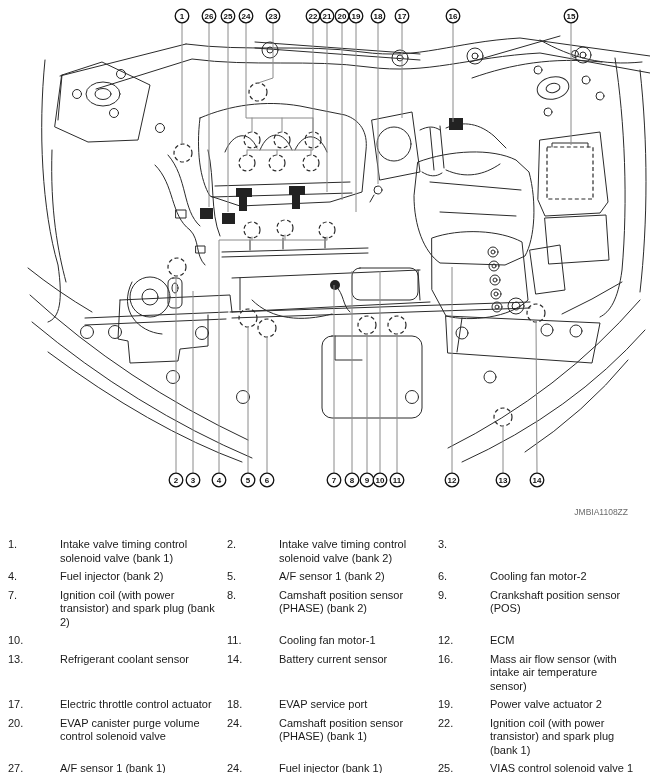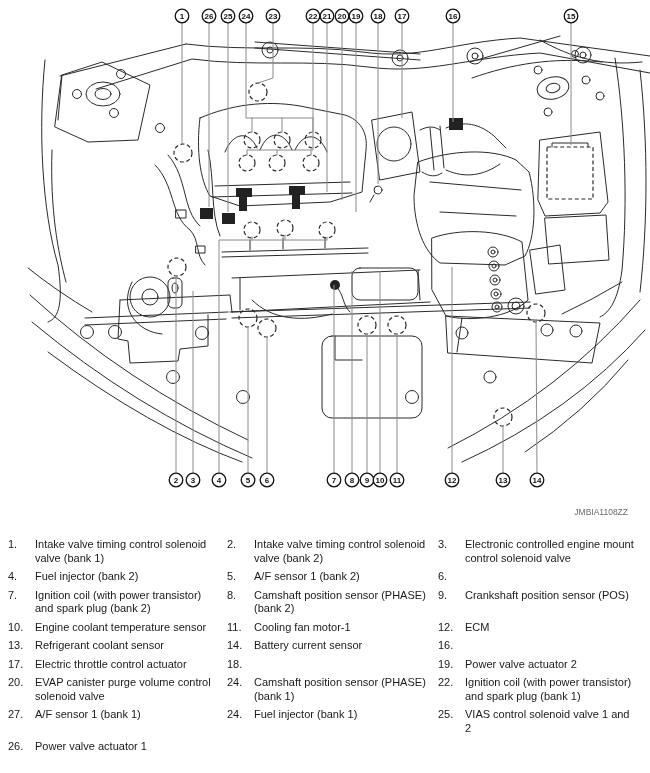--- a/index.html
+++ b/index.html
@@ -13,21 +13,21 @@
   .dash{fill:none;stroke:#2b2b2b;stroke-width:1.2;stroke-dasharray:4 2.6;}
   .leader{fill:none;stroke:#8a8a8a;stroke-width:1;}
   .callout circle{fill:#fff;stroke:#111;stroke-width:1.3;}
   .cnum{font:700 8px "Liberation Sans",sans-serif;text-anchor:middle;fill:#111;}
   .figcode{font:8.5px "Liberation Sans",sans-serif;fill:#6b6b6b;text-anchor:end;}
   #legend{padding:13px 8px 0 8px;}
   .legend-grid{display:grid;grid-template-columns:219px 211px 1fr;column-gap:0;row-gap:5px;
                font-size:11px;line-height:13.5px;}
   .legend-cell{display:flex;align-items:flex-start;padding-right:6px;}
   .legend-num{flex:0 0 27px;}
-  .legend-text{flex:1;}
+  .legend-text{flex:1;margin-left:25px;}
 </style>
 </head>
 <body>
 
 <div id="page">
 
   <div id="diagram-wrap">
     <svg width="650" height="525" viewBox="0 0 650 525">
 
       <g class="art">
@@ -303,74 +303,75 @@
       <div class="legend-cell">
           <span class="legend-num">1.</span>
           <span class="legend-text">Intake valve timing control solenoid valve (bank 1)</span>
         </div>
       <div class="legend-cell">
           <span class="legend-num">2.</span>
           <span class="legend-text">Intake valve timing control solenoid valve (bank 2)</span>
         </div>
       <div class="legend-cell">
           <span class="legend-num">3.</span>
-          <span class="legend-text">Electronic controlled engine mount control solenoid valve</span>
         </div>
       <div class="legend-cell">
           <span class="legend-num">4.</span>
           <span class="legend-text">Fuel injector (bank 2)</span>
         </div>
       <div class="legend-cell">
           <span class="legend-num">5.</span>
           <span class="legend-text">A/F sensor 1 (bank 2)</span>
         </div>
       <div class="legend-cell">
           <span class="legend-num">6.</span>
+          <span class="legend-text">Cooling fan motor-2</span>
         </div>
       <div class="legend-cell">
           <span class="legend-num">7.</span>
           <span class="legend-text">Ignition coil (with power transistor) and spark plug (bank 2)</span>
         </div>
       <div class="legend-cell">
           <span class="legend-num">8.</span>
           <span class="legend-text">Camshaft position sensor (PHASE) (bank 2)</span>
         </div>
       <div class="legend-cell">
           <span class="legend-num">9.</span>
           <span class="legend-text">Crankshaft position sensor (POS)</span>
         </div>
       <div class="legend-cell">
           <span class="legend-num">10.</span>
-          <span class="legend-text">Engine coolant temperature sensor</span>
         </div>
       <div class="legend-cell">
           <span class="legend-num">11.</span>
           <span class="legend-text">Cooling fan motor-1</span>
         </div>
       <div class="legend-cell">
           <span class="legend-num">12.</span>
           <span class="legend-text">ECM</span>
         </div>
       <div class="legend-cell">
           <span class="legend-num">13.</span>
           <span class="legend-text">Refrigerant coolant sensor</span>
         </div>
       <div class="legend-cell">
           <span class="legend-num">14.</span>
           <span class="legend-text">Battery current sensor</span>
         </div>
       <div class="legend-cell">
           <span class="legend-num">16.</span>
+          <span class="legend-text">Mass air flow sensor (with intake air temperature sensor)</span>
         </div>
       <div class="legend-cell">
           <span class="legend-num">17.</span>
           <span class="legend-text">Electric throttle control actuator</span>
         </div>
       <div class="legend-cell">
           <span class="legend-num">18.</span>
+          <span class="legend-text">EVAP service port</span>
         </div>
       <div class="legend-cell">
           <span class="legend-num">19.</span>
           <span class="legend-text">Power valve actuator 2</span>
         </div>
       <div class="legend-cell">
           <span class="legend-num">20.</span>
           <span class="legend-text">EVAP canister purge volume control solenoid valve</span>
         </div>
       <div class="legend-cell">

